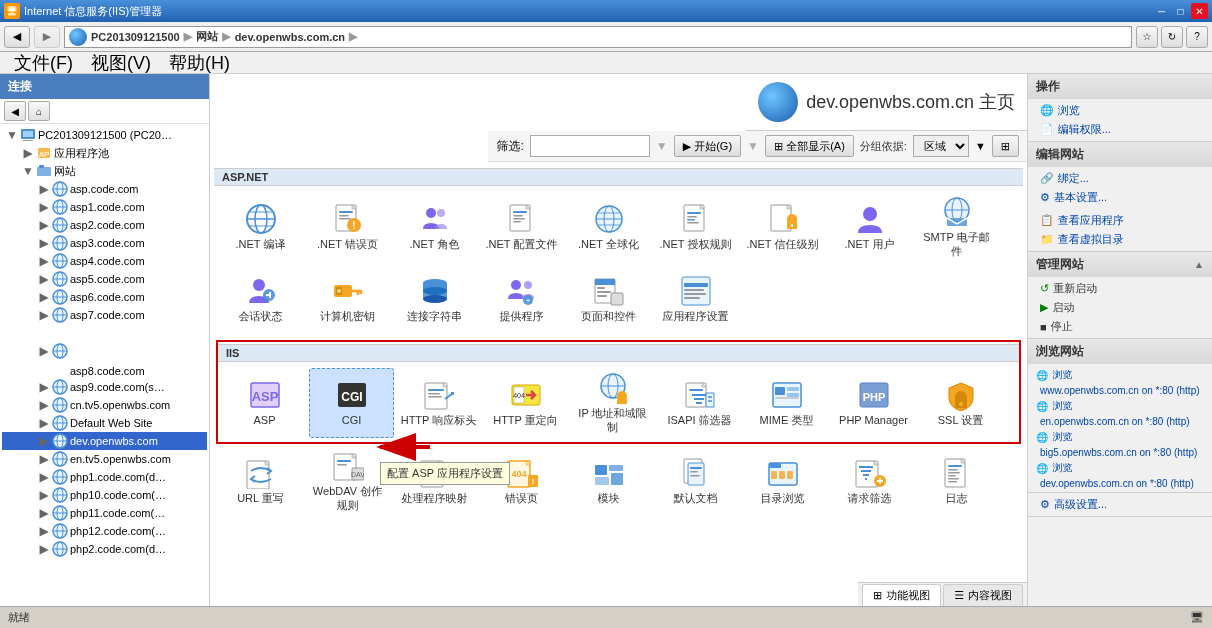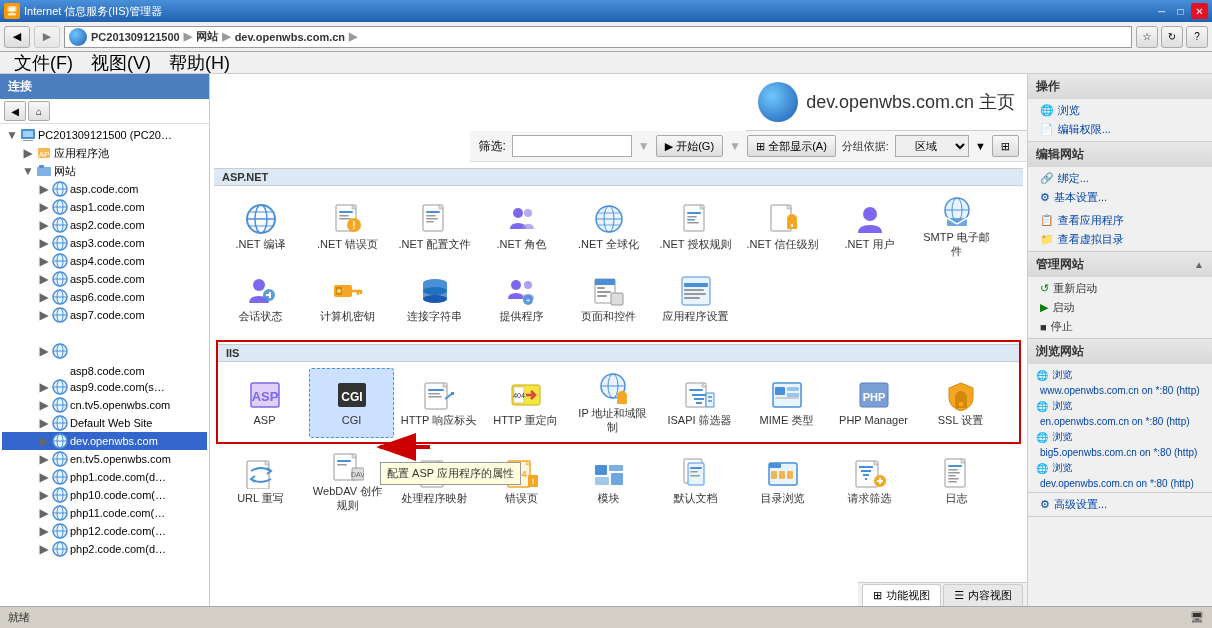--- a/index.html
+++ b/index.html
@@ -106,21 +106,21 @@
       border-bottom: 1px solid #ddd;
       display: flex;
       align-items: center;
       gap: 6px;
       background: #f5f5f5;
     }
     .filter-input { width: 120px; height: 22px; border: 1px solid #aaa; padding: 0 4px; font-size: 11px; }
     .filter-btn { height: 22px; padding: 0 8px; background: linear-gradient(to bottom, #f8f8f8, #ddd); border: 1px solid #aaa; border-radius: 2px; cursor: pointer; font-size: 11px; display: flex; align-items: center; gap: 3px; }
     .filter-sep { color: #aaa; }
     .group-label { font-size: 11px; color: #333; }
-    .group-select { height: 22px; border: 1px solid #aaa; font-size: 11px; padding: 0 15px; }
+    .group-select { height: 22px; border: 1px solid #aaa; font-size: 11px; padding: 0 6px; }
 
     
     .icons-container { flex: 1; overflow-y: auto; padding: 4px; }
     .section-header { background: #dde8f5; padding: 2px 8px; font-size: 11px; font-weight: bold; color: #333; border-top: 1px solid #ccc; border-bottom: 1px solid #ccc; margin: 2px 0; }
     .icons-grid { display: flex; flex-wrap: wrap; padding: 4px; gap: 2px; }
     .icon-item { width: 85px; height: 70px; display: flex; flex-direction: column; align-items: center; justify-content: center; padding: 4px; cursor: pointer; border-radius: 3px; text-align: center; gap: 3px; }
     .icon-item.selected, .icon-item.highlighted { background: #cce0ff; border: 1px dashed #4a90d9; }
     .icon-img { width: 32px; height: 32px; display: flex; align-items: center; justify-content: center; }
     .icon-label { font-size: 11px; color: #333; line-height: 1.2; }
 
@@ -555,41 +555,41 @@
                   <circle cx="22" cy="22" r="7" fill="#f5a623"></circle>
                   <text x="22" y="26" text-anchor="middle" font-size="10" fill="white" font-weight="bold">!</text>
                 </svg>
             </div>
             <span class="icon-label">.NET 错误页</span>
           </div>
 
           <div class="icon-item">
             <div class="icon-img">
               <svg width="32" height="32">
+                  <circle cx="12" cy="10" r="5" fill="#7b68ee"></circle>
+                  <path d="M4 26 Q4 20 12 20 Q20 20 20 26" fill="#7b68ee"></path>
+                  <circle cx="22" cy="10" r="4" fill="#9988ee" opacity="0.7"></circle>
+                  <path d="M16 26 Q16 21 22 21 Q28 21 28 26" fill="#9988ee" opacity="0.7"></path>
+                </svg>
+            </div>
+            <span class="icon-label">.NET 角色</span>
+          </div>
+
+          <div class="icon-item">
+            <div class="icon-img">
+              <svg width="32" height="32">
                   <rect x="4" y="2" width="20" height="26" rx="1" fill="white" stroke="#999"></rect>
                   <polygon points="20,2 24,6 20,6" fill="#ddd" stroke="#999" stroke-width="0.5"></polygon>
                   <rect x="7" y="8" width="14" height="2" fill="#4a90d9" rx="1"></rect>
                   <rect x="7" y="12" width="10" height="1.5" fill="#999" rx="1"></rect>
                   <rect x="7" y="15" width="12" height="1.5" fill="#999" rx="1"></rect>
                   <rect x="7" y="18" width="8" height="1.5" fill="#999" rx="1"></rect>
                 </svg>
             </div>
             <span class="icon-label">.NET 配置文件</span>
-          </div>
-
-          <div class="icon-item">
-            <div class="icon-img">
-              <svg width="32" height="32">
-                  <circle cx="12" cy="10" r="5" fill="#7b68ee"></circle>
-                  <path d="M4 26 Q4 20 12 20 Q20 20 20 26" fill="#7b68ee"></path>
-                  <circle cx="22" cy="10" r="4" fill="#9988ee" opacity="0.7"></circle>
-                  <path d="M16 26 Q16 21 22 21 Q28 21 28 26" fill="#9988ee" opacity="0.7"></path>
-                </svg>
-            </div>
-            <span class="icon-label">.NET 角色</span>
           </div>
 
           <div class="icon-item">
             <div class="icon-img">
               <svg width="32" height="32">
                   <circle cx="16" cy="16" r="13" fill="#e8f4ff" stroke="#4a90d9" stroke-width="1.5"></circle>
                   <ellipse cx="16" cy="16" rx="5" ry="13" fill="none" stroke="#4a90d9" stroke-width="1"></ellipse>
                   <line x1="3" y1="16" x2="29" y2="16" stroke="#4a90d9" stroke-width="1"></line>
                   <line x1="5" y1="10" x2="27" y2="10" stroke="#4a90d9" stroke-width="0.8"></line>
                   <line x1="5" y1="22" x2="27" y2="22" stroke="#4a90d9" stroke-width="0.8"></line>
@@ -977,21 +977,21 @@
 
           <defs>
             <marker id="arrowhead" markerWidth="10" markerHeight="7" refX="9" refY="3.5" orient="auto">
               <polygon points="0 0, 10 3.5, 0 7" fill="#cc0000"></polygon>
             </marker>
           </defs>
           <line x1="220" y1="285" x2="170" y2="285" stroke="#cc0000" stroke-width="4" marker-end="url(#arrowhead)"></line>
         </svg>
 
         <div class="tooltip-box" style="left:170px;top:300px;">
-          <span>配置 ASP 应用程序的属性</span>
+          <span>配置 ASP 应用程序设置</span>
         </div>
       </div>
 
     </div>
 
     <div class="bottom-tabs">
       <div class="bottom-tab active">
         <span>⊞</span>
         <span>功能视图</span>
       </div>

